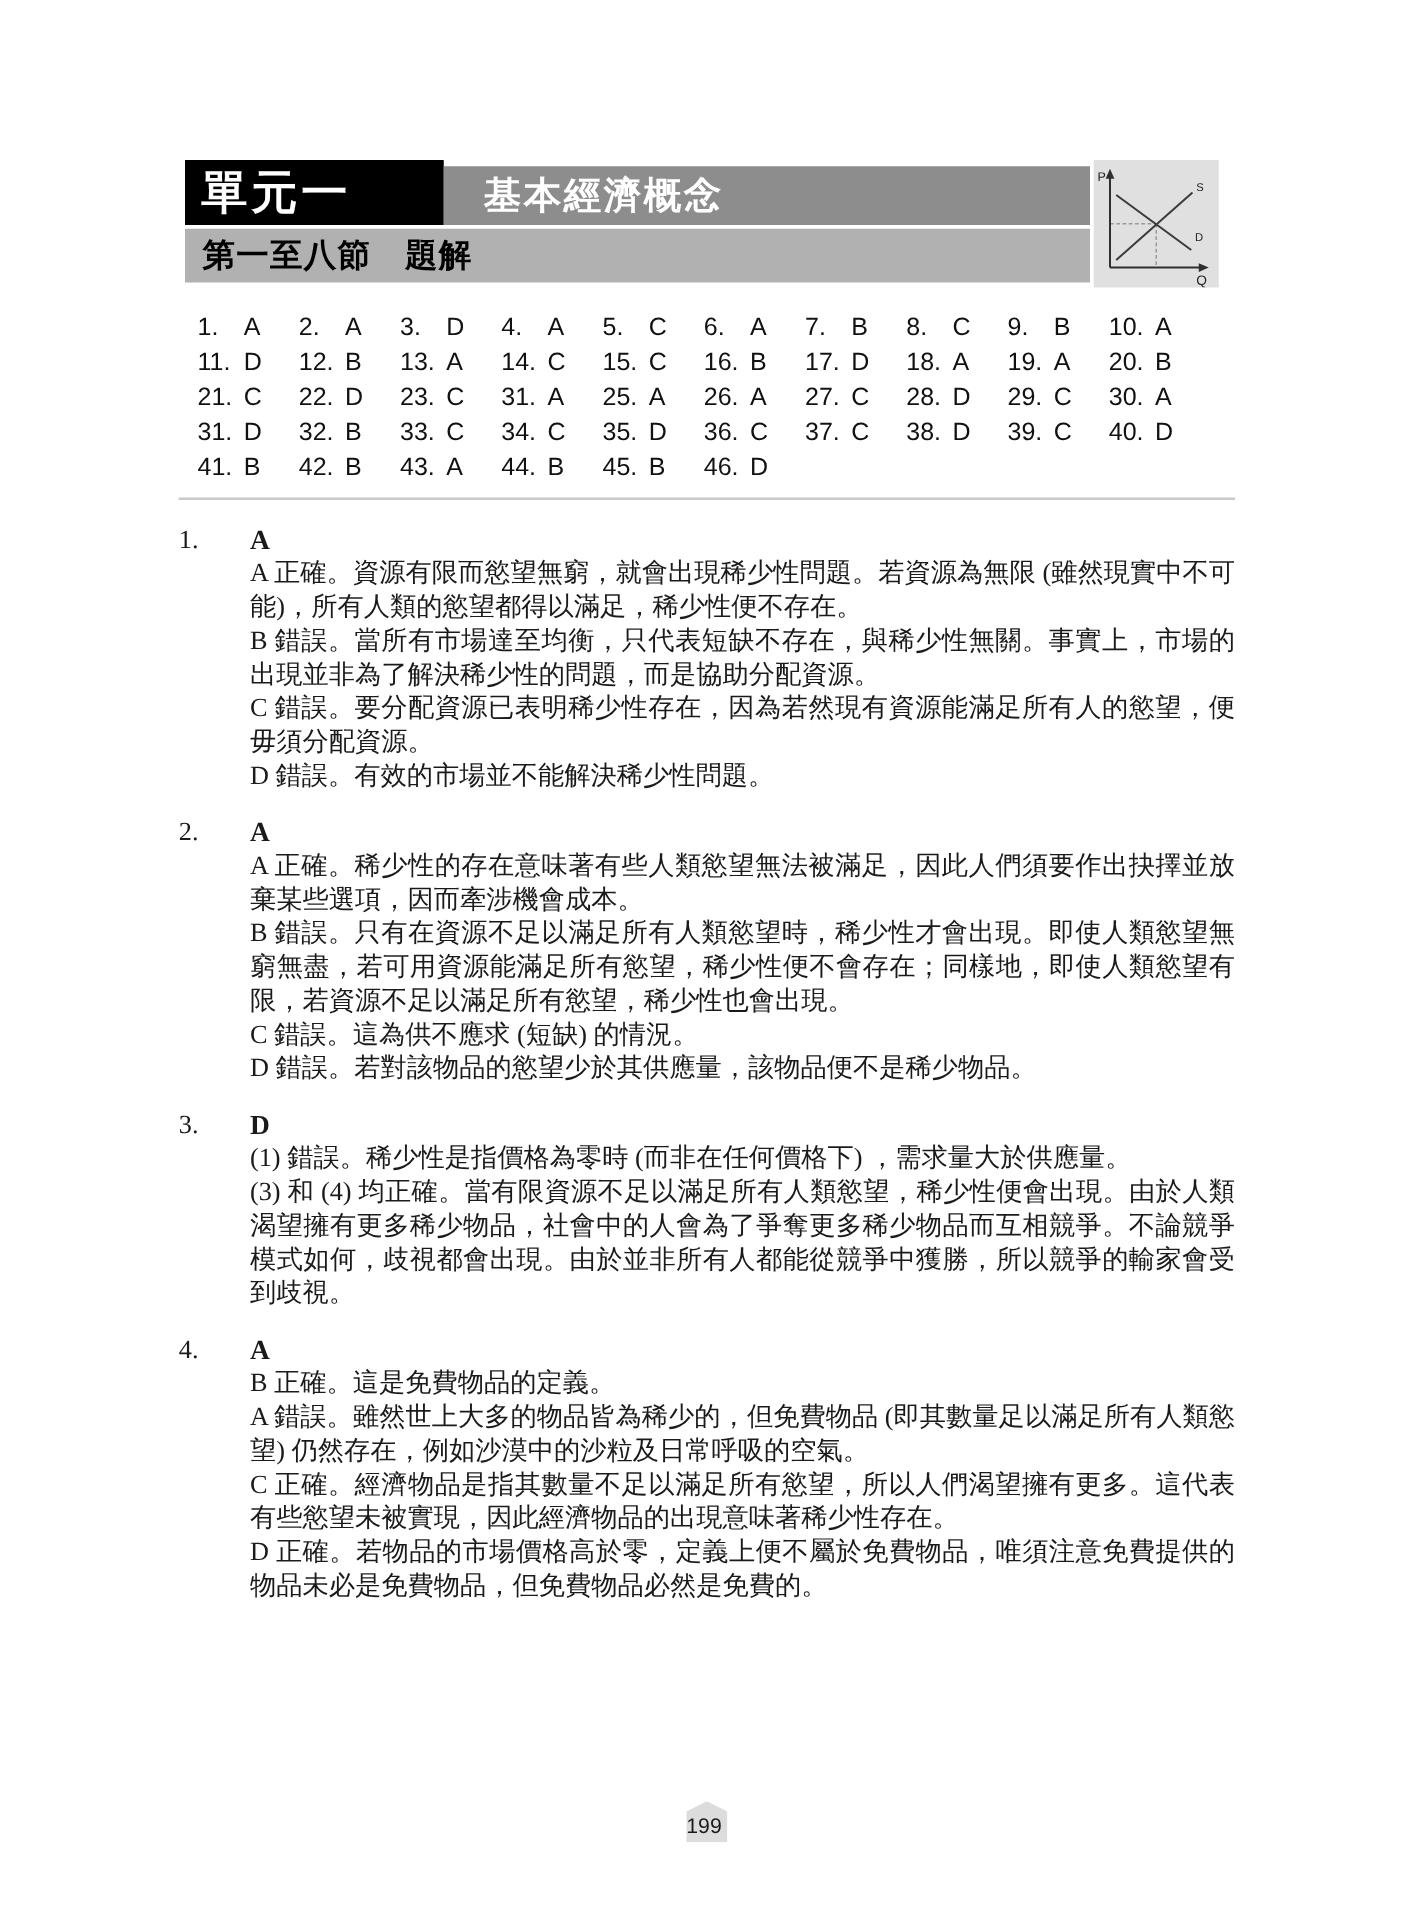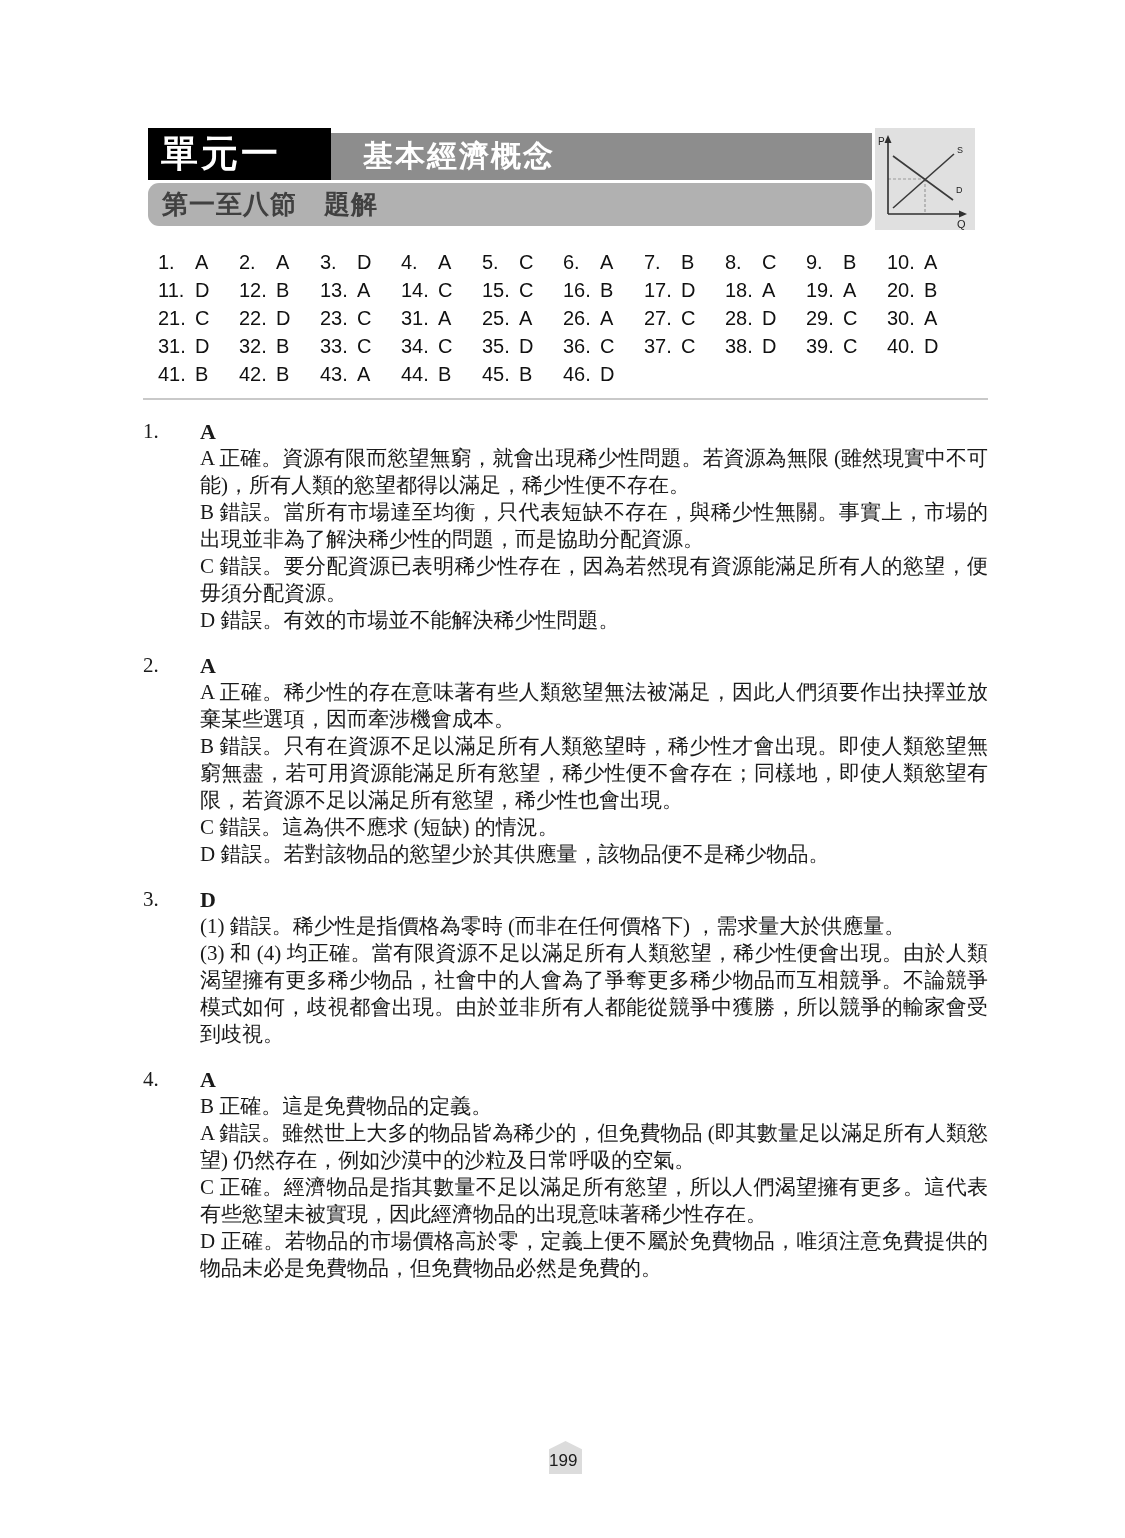--- a/index.html
+++ b/index.html
@@ -17,36 +17,36 @@
     width:1125px;height:1538px;background:#ffffff;position:relative;
     padding:128px 137px 0 143px;
     display:flex;flex-direction:column;
     font-family:"Liberation Serif","DejaVu Serif",serif;color:var(--ink);
   }
   
   .header{position:relative;width:100%;}
   .header-bars{width:724px;margin-left:5px;}
   .header-top{display:flex;align-items:flex-end;height:52px;}
   .unit-box{
-    background:var(--unit-box-bg);color:#fff;width:183px;height:52px;
+    background:var(--unit-box-bg);color:#fff;width:207px;height:52px;
     display:flex;align-items:center;padding-left:13px;
     font-family:"Liberation Sans","DejaVu Sans",sans-serif;
     font-weight:900;font-size:37px;letter-spacing:3px;
   }
   .unit-title{
     background:var(--title-bar-bg);color:#fff;height:47px;flex:1;
     display:flex;align-items:center;padding-left:32px;
     font-family:"Liberation Sans","DejaVu Sans",sans-serif;
     font-weight:900;font-size:30px;letter-spacing:2px;
   }
   .subtitle-bar{
-    background:var(--subtitle-bar-bg);color:#404040;height:43px;margin-top:3px;
+    background:var(--subtitle-bar-bg);color:#000000;height:43px;margin-top:3px;
     display:flex;align-items:center;padding-left:14px;
     font-family:"Liberation Sans","DejaVu Sans",sans-serif;
-    font-weight:900;font-size:26px;letter-spacing:1px;border-radius:11px;
+    font-weight:900;font-size:26px;letter-spacing:1px;
   }
   .diagram-panel{
     position:absolute;top:0;right:13px;width:100px;height:102px;
     background:var(--panel-bg);
   }
   .diagram-panel svg{display:block;}
   
   .answer-grid{
     margin:26px 0 0 15px;width:810px;
     display:grid;grid-template-columns:repeat(10,1fr);row-gap:7px;

